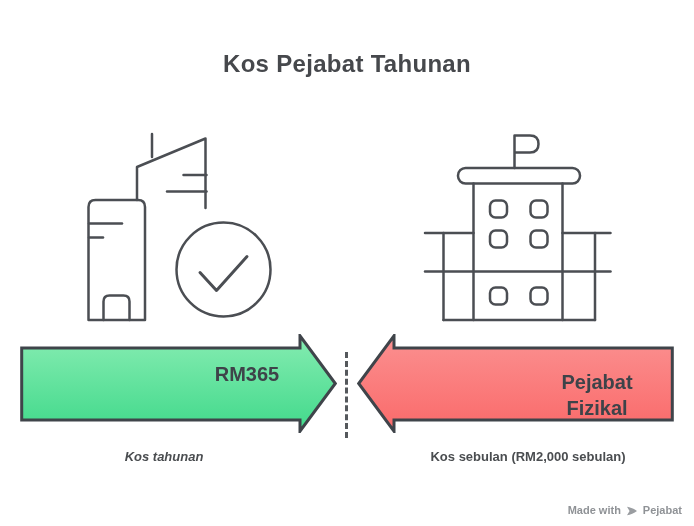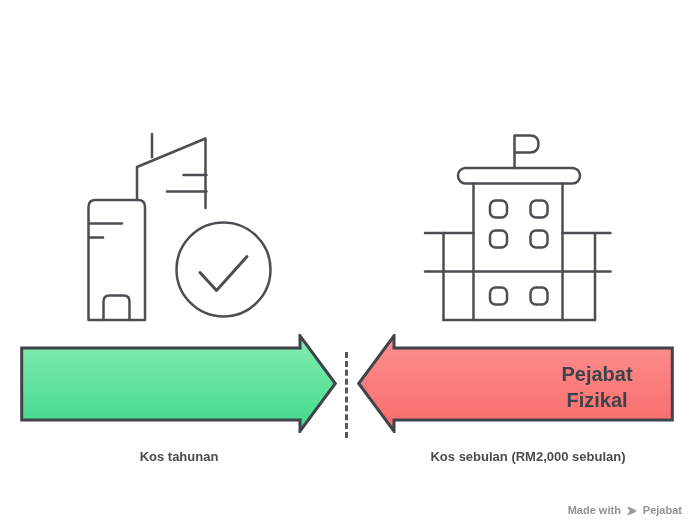--- a/index.html
+++ b/index.html
@@ -23,39 +23,40 @@
     border-left:3px dashed #55585C;
   }
   .atext{
     position:absolute;top:361px;transform:translateX(-50%);
     font-size:20px;font-weight:700;color:#3E4349;
     line-height:26px;white-space:nowrap;
   }
   .atext.left-label{left:117px;}
   .atext.left-value{left:247px;}
   .atext.right-value{left:475px;}
-  .atext.right-label{left:597px;white-space:normal;width:92px;text-align:center;}
+  .atext.right-label{left:597px;white-space:normal;width:92px;text-align:center;margin-top:8px;}
   .caption{
     position:absolute;top:449px;transform:translateX(-50%);
     font-size:13px;font-weight:700;color:#4A4D50;line-height:15px;white-space:nowrap;
   }
-  .cap-left{left:179px;}
+  .cap-left{left:164px;font-style:italic;}
   .cap-right{left:528px;}
   .footer{
     position:absolute;right:12px;bottom:9px;display:flex;align-items:center;gap:4px;
     font-size:11px;font-weight:700;color:#8F9296;line-height:13px;margin-left:32px;
   }
   .footer .pen{display:inline-block;margin:0 1px;}
   svg{display:block;}
 </style>
 </head>
 <body>
 
 <div class="canvas">
 
+  <h1 class="title">Kos Pejabat Tahunan</h1>
 
   <svg class="icon icon-left" width="210" height="210" viewBox="0 0 210 210" aria-hidden="true">
     <g fill="none" stroke-width="2.5" stroke-linecap="round" stroke-linejoin="round" stroke="#4B4E53">
       <path d="M82,14 V37"></path>
       <path d="M135.5,88 V18.5 L67,47 V80"></path>
       <path d="M113.5,55 H136.5"></path>
       <path d="M97,71.5 H136.5"></path>
       <path d="M18.5,200 V87 Q18.5,80 25.5,80 H68 Q75,80 75,87 V200 Z"></path>
       <path d="M19,103.5 H52"></path>
       <path d="M19,117.5 H33"></path>
@@ -101,20 +102,21 @@
       <linearGradient id="gradRed" x1="0" y1="0" x2="0" y2="1">
         <stop offset="0" stop-color="#FB9090"></stop>
         <stop offset="1" stop-color="#FA6A6A"></stop>
       </linearGradient>
     </defs>
     <polygon points="315.3,14 37,14 37,1.8 1.7,49.5 37,97.2 37,86 315.3,86" fill="url(#gradRed)" stroke-width="3" stroke-linejoin="miter" stroke="#3F444A"></polygon>
   </svg>
 
   <div class="dash-divider"></div>
 
+  <span class="atext left-value">RM365</span>
   <span class="atext right-label">Pejabat Fizikal</span>
 
   <div class="caption cap-left">Kos tahunan</div>
   <div class="caption cap-right">Kos sebulan (RM2,000 sebulan)</div>
 
   <div class="footer">
     <span>Made with</span>
     <svg class="pen" width="12" height="12" viewBox="0 0 12 12" aria-hidden="true">
       <path d="M1,10.2 C4.5,9.8 8.2,8 11,6 C8.2,4 4.5,2.2 1,1.8 L3.6,6 Z" fill="#9A9DA1"></path>
     </svg>

